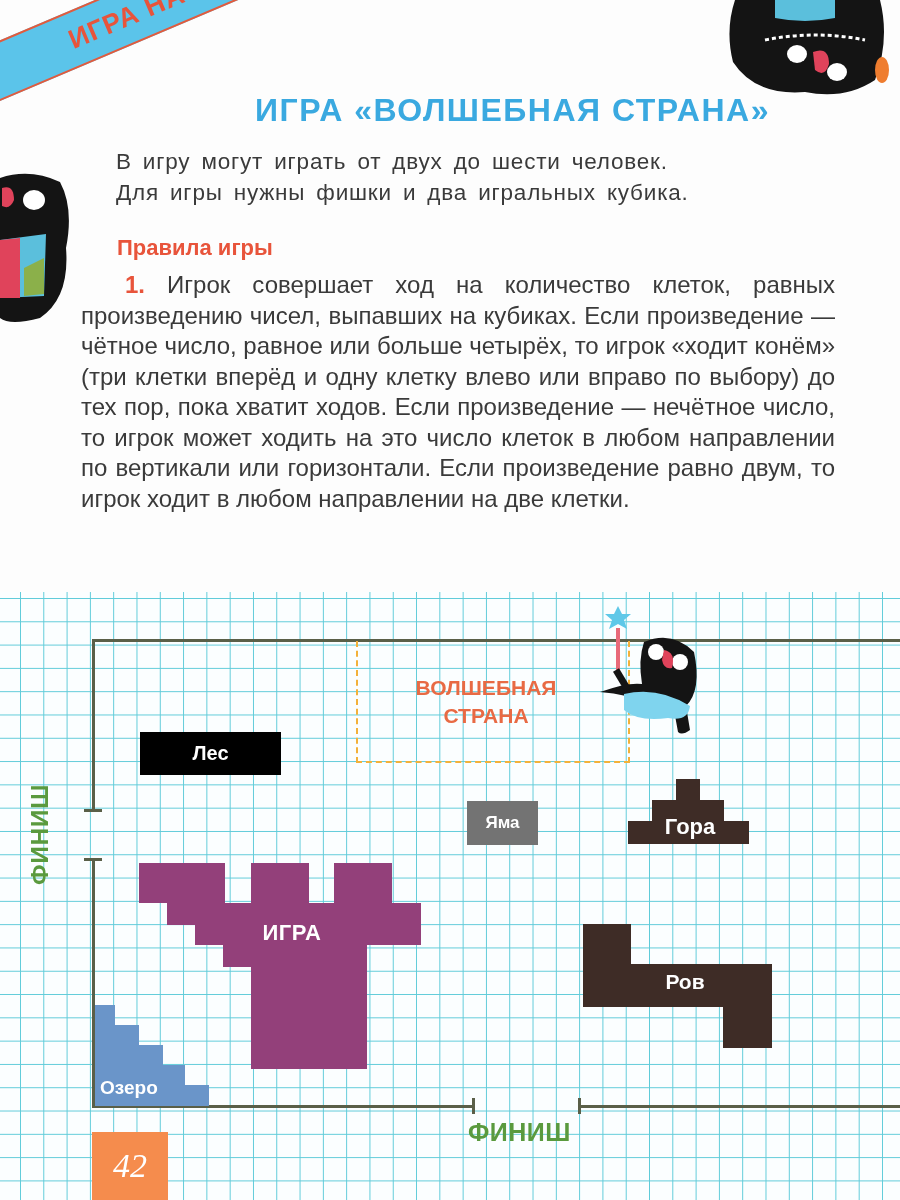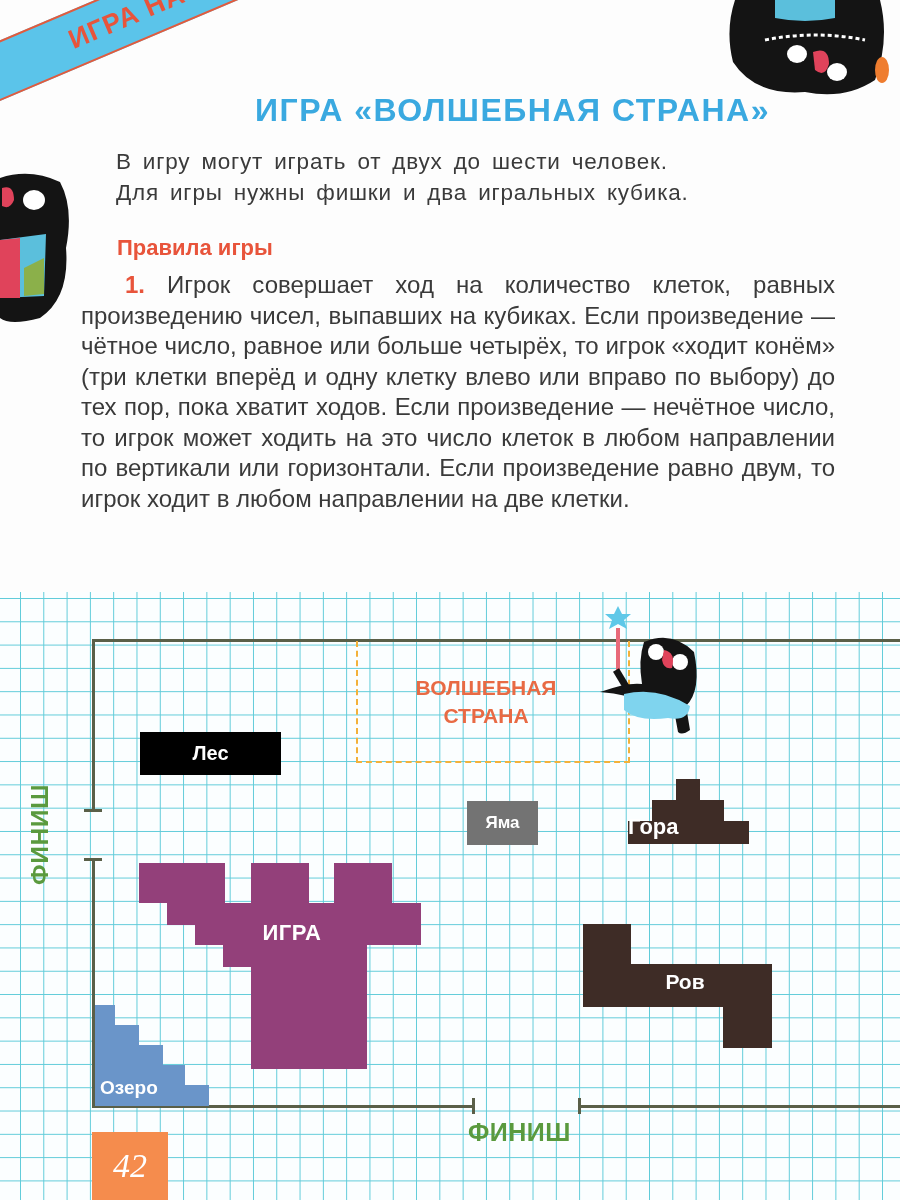--- a/index.html
+++ b/index.html
@@ -104,21 +104,21 @@
   <path d="M66 50 Q78 52 74 68 Q66 70 64 60Z" fill="#e0435b"></path>
   <path d="M26 94 Q60 86 92 106 Q90 122 70 118 Q40 122 26 110Z" fill="#7fd4ee"></path>
   <path d="M18 70 L30 90" stroke="#141414" stroke-width="7"></path>
 </svg>
 
 <div class="blk yama">Яма</div>
 
 <svg class="shape" style="left:628px;top:779px;" width="121" height="65" viewBox="0 0 121 65">
   <path d="M48 0 H72 V21 H96 V42 H121 V65 H0 V42 H24 V21 H48Z" fill="#3e2c26"></path>
 </svg>
-<div class="shape-label" style="left:628px;top:814px;width:124px;font-size:22px;">Гора</div>
+<div class="shape-label" style="left:628px;top:814px;width:124px;text-align:center;font-size:22px;">Гора</div>
 
 <svg class="shape" style="left:139px;top:863px;" width="282" height="206" viewBox="0 0 282 206">
   <path d="M0 0 H86 V40 H112 V0 H170 V40 H195 V0 H253 V40 H282 V82 H228 V206 H112 V104 H84 V82 H56 V62 H28 V40 H0Z" fill="#93407a"></path>
 </svg>
 <div class="shape-label" style="left:236px;top:920px;width:112px;text-align:center;font-size:22px;letter-spacing:0.5px;">ИГРА</div>
 
 <svg class="shape" style="left:583px;top:924px;" width="189" height="124" viewBox="0 0 189 124">
   <path d="M0 0 H48 V40 H189 V124 H140 V83 H0Z" fill="#3e2c26"></path>
 </svg>
 <div class="shape-label" style="left:640px;top:970px;width:90px;text-align:center;font-size:21px;">Ров</div>

